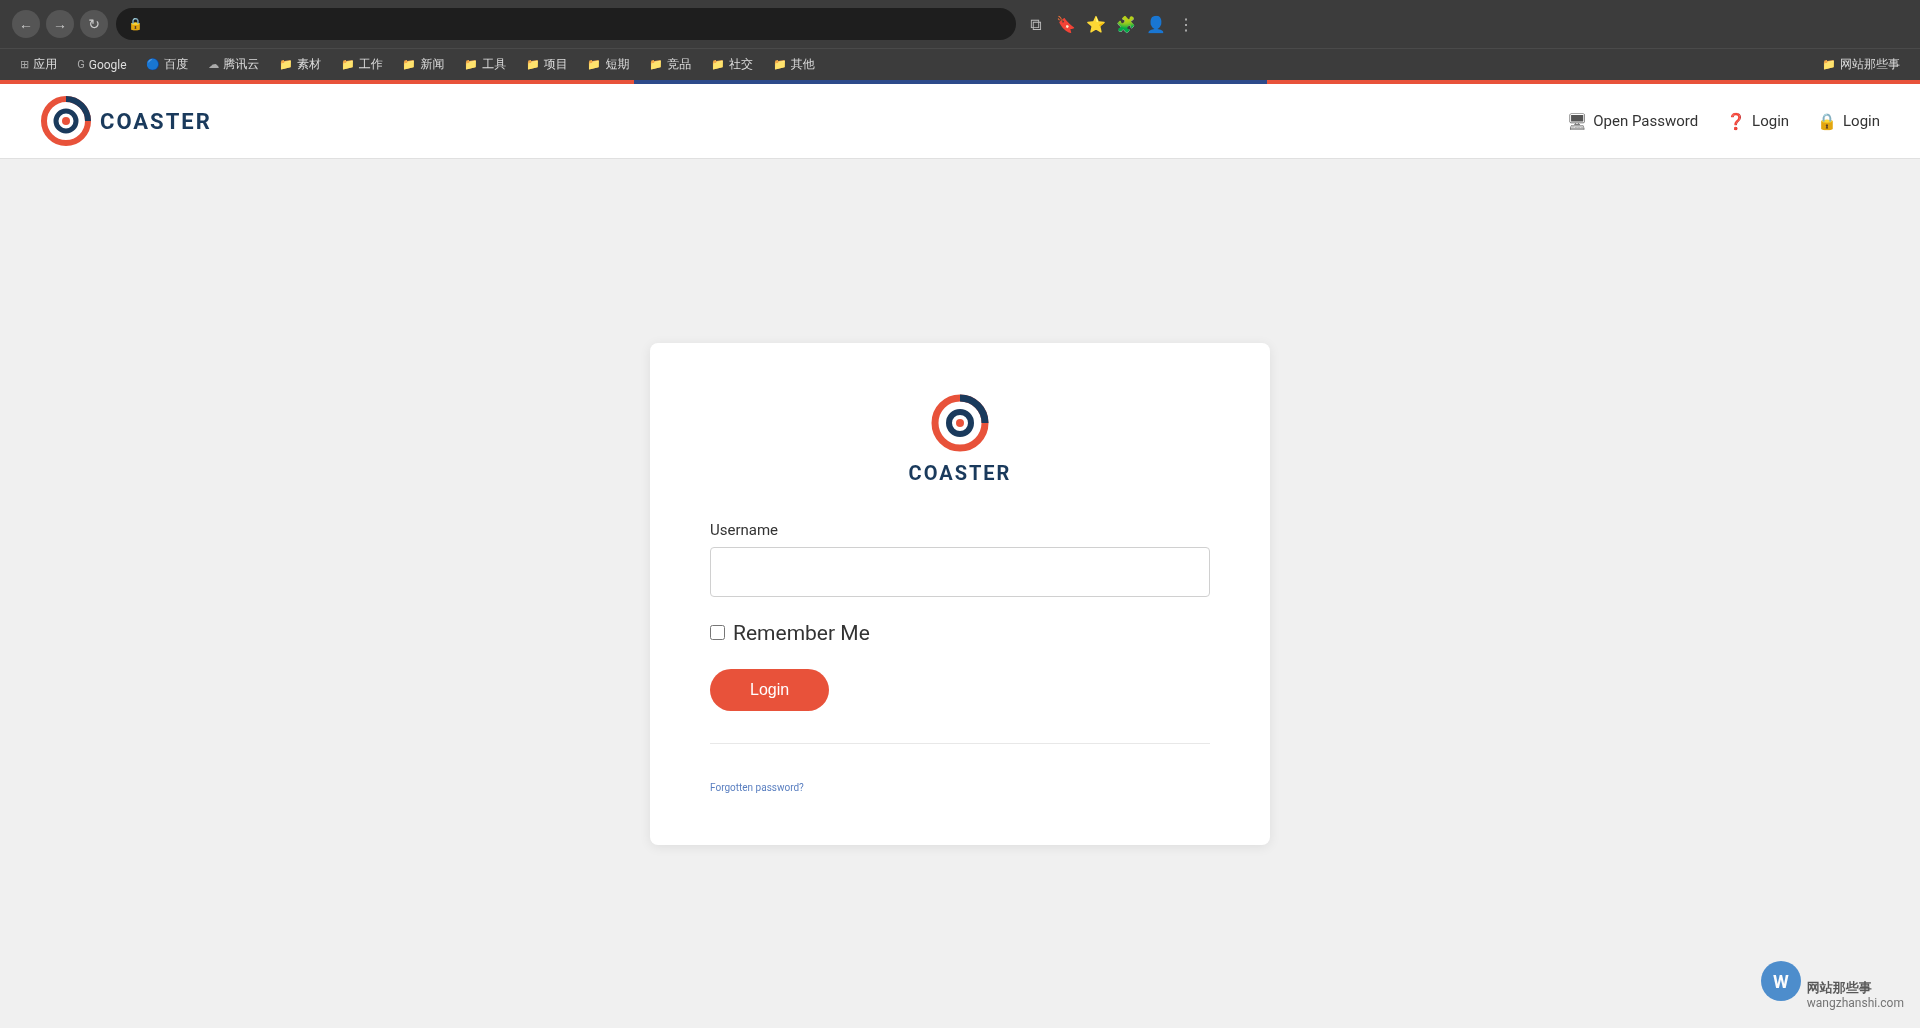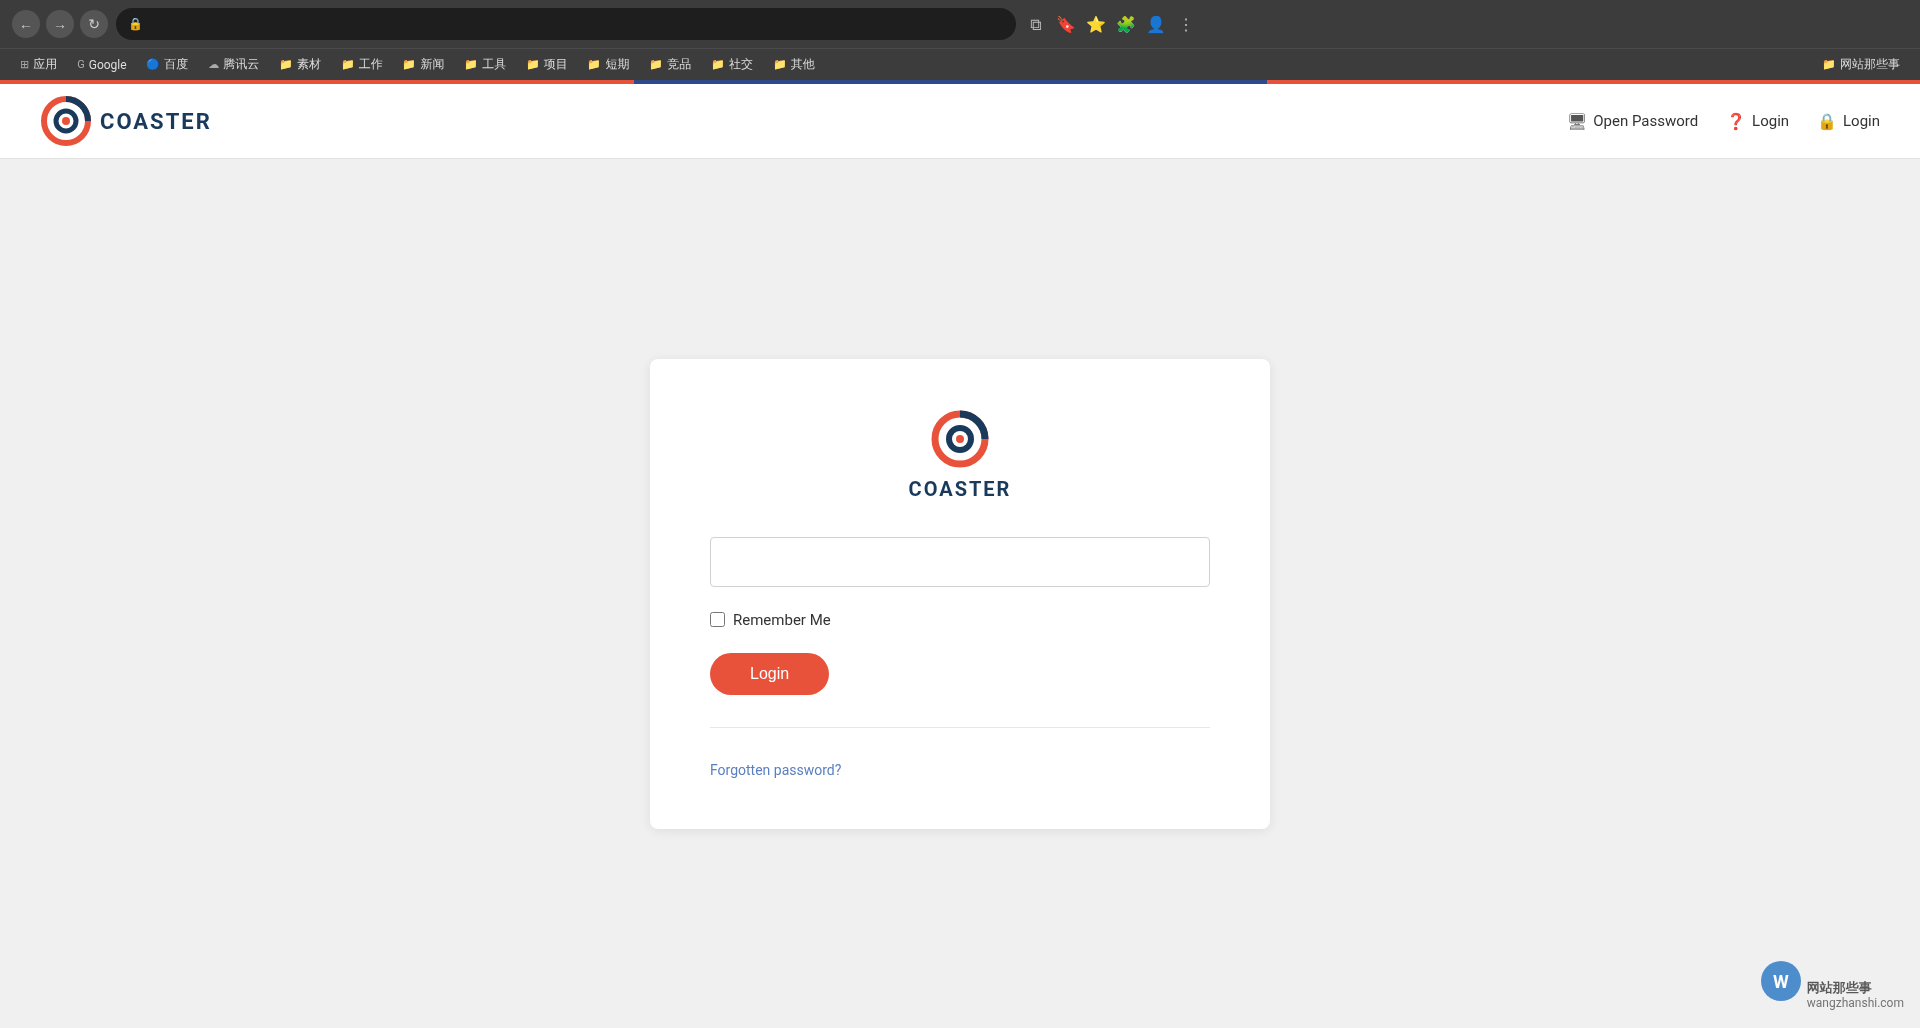--- a/index.html
+++ b/index.html
@@ -240,21 +240,21 @@
     }
 
     .remember-checkbox {
       width: 15px;
       height: 15px;
       cursor: pointer;
       border: 1px solid #aaa;
     }
 
     .remember-label {
-      font-size: 15px;
+      font-size: 21px;
       color: #333;
       cursor: pointer;
     }
 
     .login-button {
       background: #e8523a;
       color: #ffffff;
       border: none;
       border-radius: 24px;
       padding: 12px 40px;
@@ -265,21 +265,21 @@
     }
 
     .divider {
       border: none;
       border-top: 1px solid #e8e8e8;
       margin: 32px 0;
     }
 
     .forgotten-password {
       color: #5a7fc0;
-      font-size: 14px;
+      font-size: 10px;
       text-decoration: none;
       cursor: pointer;
     }
 
     
     .watermark {
       position: fixed;
       bottom: 16px;
       right: 16px;
       display: flex;
@@ -438,20 +438,21 @@
         <circle cx="30" cy="30" r="25" fill="none" stroke="#e8523a" stroke-width="7"></circle>
         <circle cx="30" cy="30" r="11" fill="none" stroke="#1a3a5c" stroke-width="6"></circle>
         <circle cx="30" cy="30" r="4" fill="#e8523a"></circle>
         <path d="M30 5 A25 25 0 0 1 55 30" fill="none" stroke="#1a3a5c" stroke-width="7"></path>
       </svg>
       <span class="login-logo-text">COASTER</span>
     </div>
 
     
     <div class="form-group">
+      <label class="form-label">Username</label>
       <input class="form-input" type="text" style="">
     </div>
 
     
 
     
     <div class="remember-me-container">
       <input class="remember-checkbox" type="checkbox" id="remember-me" style="">
       <label class="remember-label" for="remember-me">Remember Me</label>
     </div>

